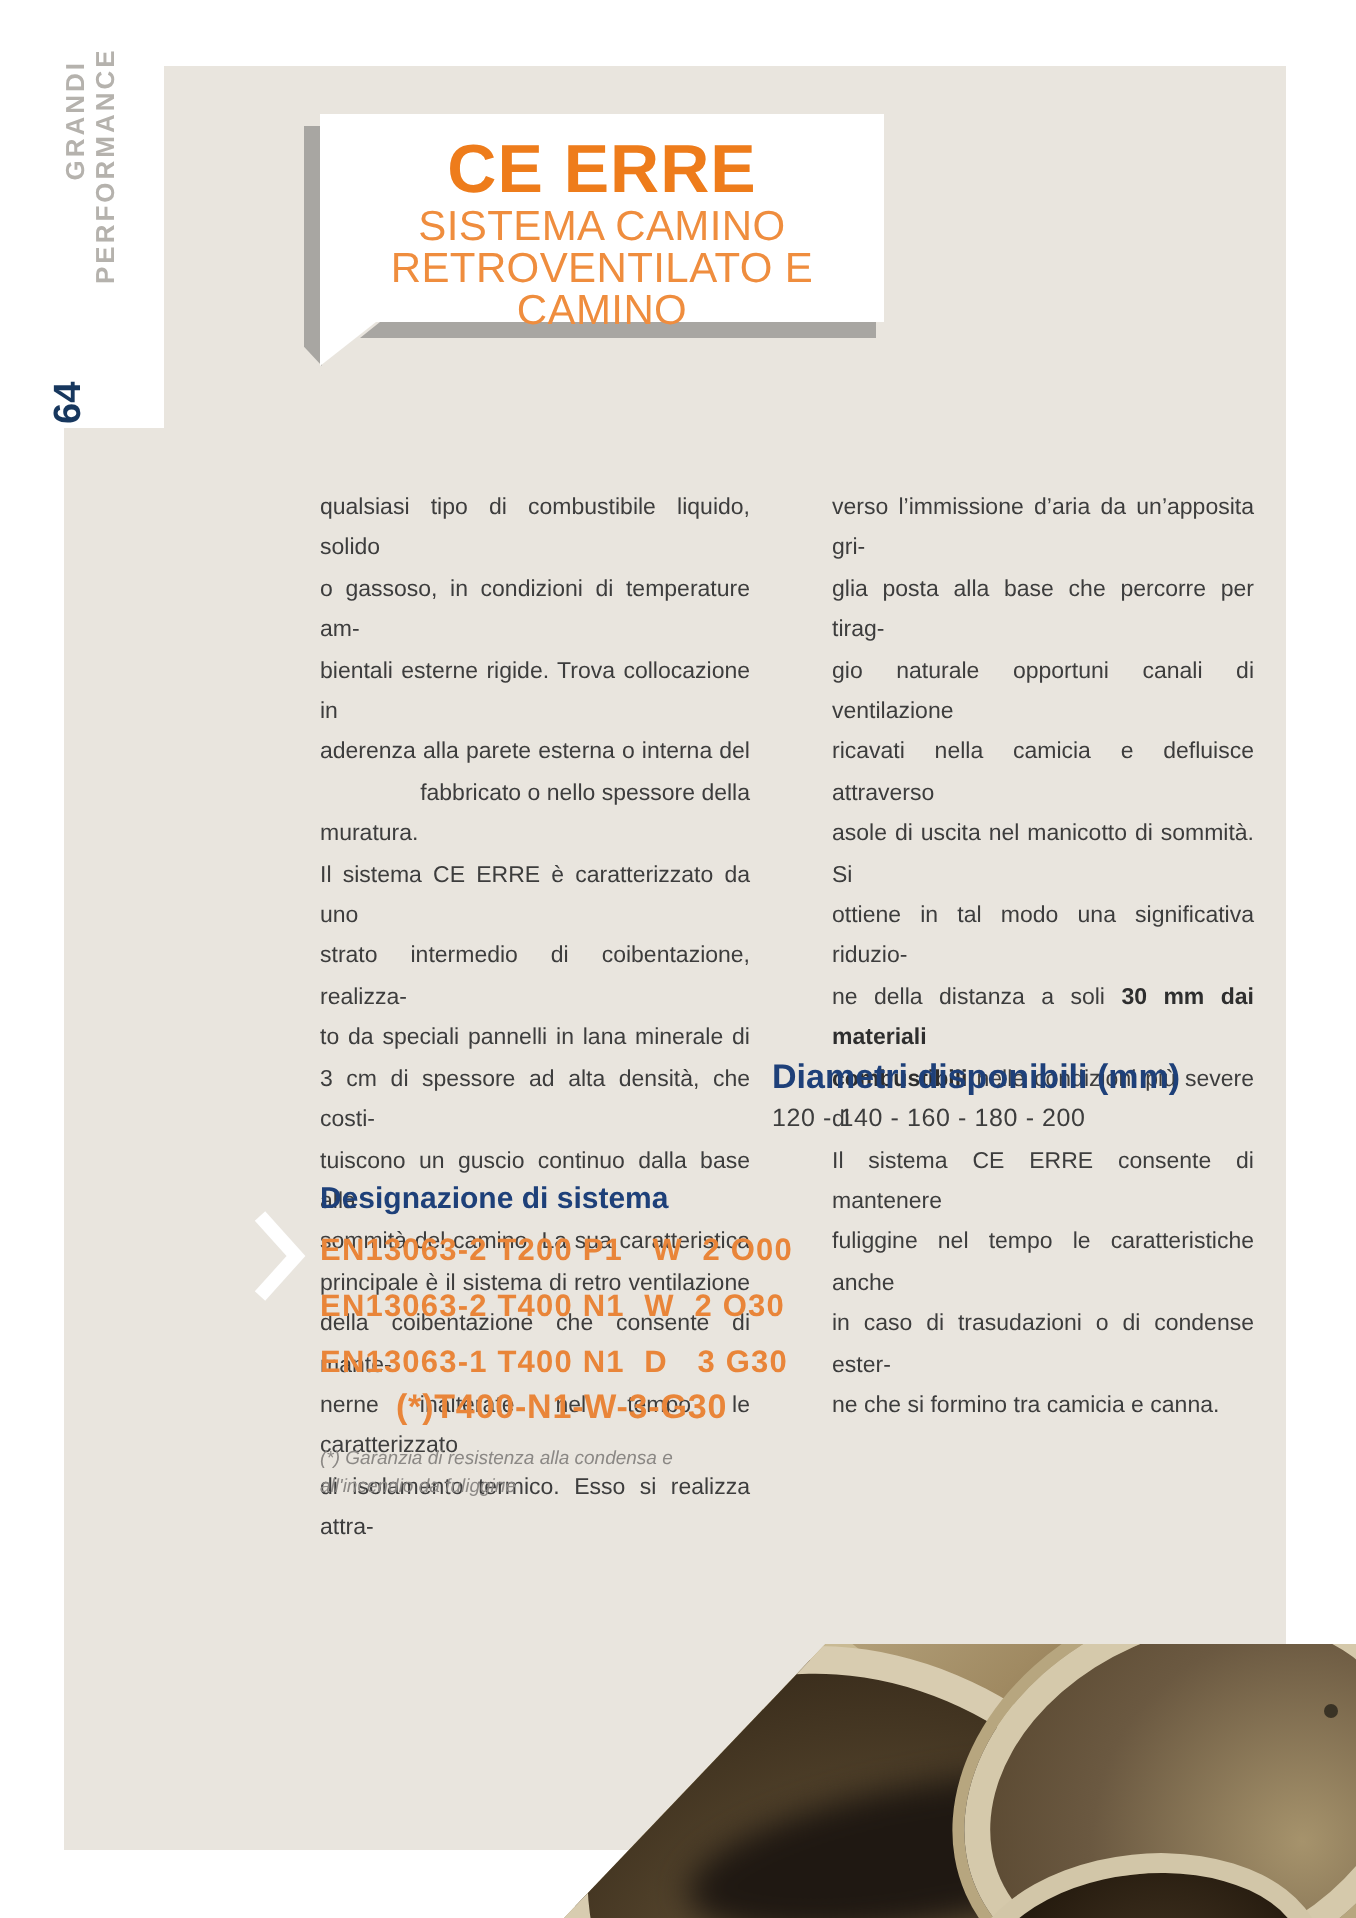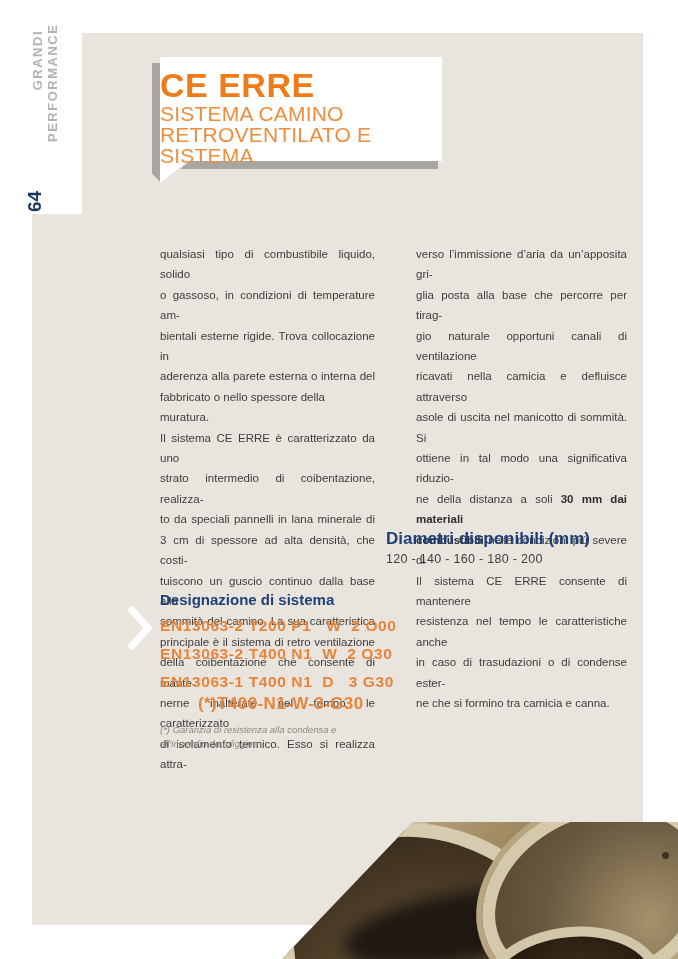--- a/index.html
+++ b/index.html
@@ -19,30 +19,30 @@
       transform:rotate(-90deg);transform-origin:top left;
       font-weight:bold;font-size:19px;color:#17375e;}
 
   
   .hdr-shadow-left{position:absolute;left:152px;top:63px;width:9px;height:120px;background:#a8a6a2;
       clip-path:polygon(0 0,100% 0,100% 100%,0 92%);}
   .hdr-shadow-bottom{position:absolute;left:180px;top:161px;width:258px;height:8px;background:#a8a6a2;
       clip-path:polygon(10px 0,100% 0,100% 100%,0 100%);}
   .hdr-tail{position:absolute;left:160px;top:161px;width:0;height:0;
       border-top:22px solid #ffffff;border-right:28px solid transparent;}
-  .hdr-box{position:absolute;left:160px;top:57px;width:282px;height:104px;background:#ffffff;}
+  .hdr-box{position:absolute;left:160px;top:57px;width:282px;height:104px;background:#ffffff;text-align:center;}
   .hdr-title{margin-top:10px;font-size:34px;line-height:36px;font-weight:bold;color:#ee7c1b;letter-spacing:0.5px;}
   .hdr-sub{font-size:21px;line-height:21px;color:#ef8d3e;letter-spacing:0.2px;}
 
   
   .col{position:absolute;top:244px;color:#3d3d3d;font-size:11.5px;line-height:20.4px;}
   .col-left{left:160px;width:215px;}
   .col-right{left:386px;width:211px;margin-left:30px;}
   .text-line{text-align:justify;text-align-last:justify;}
-  .text-line.no-just{text-align:left;text-align-last:left;}
+  .text-line.no-just{text-align:right;text-align-last:left;}
   .text-line b{font-weight:bold;color:#2e2e2e;}
 
   .diam-head{position:absolute;left:386px;top:529px;font-size:17px;font-weight:bold;color:#1e4079;}
   .diam-values{position:absolute;left:386px;top:552px;font-size:12.5px;color:#3d3d3d;letter-spacing:0.3px;}
 
   .desig-head{position:absolute;left:160px;top:591px;font-size:15px;font-weight:bold;color:#1e4079;text-align:center;}
   .codes{position:absolute;left:160px;top:612px;font-size:15.5px;font-weight:bold;color:#e98539;
       line-height:28px;white-space:pre;letter-spacing:0.6px;}
   .chevron{position:absolute;left:126px;top:604px;}
   .starred{position:absolute;left:198px;top:694px;font-size:17px;font-weight:bold;color:#e98539;letter-spacing:0.4px;}
@@ -87,21 +87,21 @@
     <div>PERFORMANCE</div>
   </div>
   <div class="page-num">64</div>
 
   <div class="hdr-shadow-left"></div>
   <div class="hdr-shadow-bottom"></div>
   <div class="hdr-tail"></div>
   <div class="hdr-box">
     <div class="hdr-title">CE ERRE</div>
     <div class="hdr-sub">SISTEMA CAMINO</div>
-    <div class="hdr-sub">RETROVENTILATO E SISTEMA</div>
+    <div class="hdr-sub">RETROVENTILATO E CAMINO</div>
   </div>
 
   <div class="col col-left">
       <div class="text-line">qualsiasi tipo di combustibile liquido, solido</div>
       <div class="text-line">o gassoso, in condizioni di temperature am-</div>
       <div class="text-line">bientali esterne rigide. Trova collocazione in</div>
       <div class="text-line">aderenza alla parete esterna o interna del</div>
       <div class="text-line no-just">fabbricato o nello spessore della muratura.</div>
       <div class="text-line">Il sistema CE ERRE è caratterizzato da uno</div>
       <div class="text-line">strato intermedio di coibentazione, realizza-</div>
@@ -117,21 +117,21 @@
   <div class="col col-right">
       <div class="text-line">verso l’immissione d’aria da un’apposita gri-</div>
       <div class="text-line">glia posta alla base che percorre per tirag-</div>
       <div class="text-line">gio naturale opportuni canali di ventilazione</div>
       <div class="text-line">ricavati nella camicia e defluisce attraverso</div>
       <div class="text-line">asole di uscita nel manicotto di sommità. Si</div>
       <div class="text-line">ottiene in tal modo una significativa riduzio-</div>
       <div class="text-line"><span>ne della distanza a soli </span><b>30 mm dai materiali</b></div>
       <div class="text-line"><b>combustibili</b><span> nelle condizioni più severe di</span></div>
       <div class="text-line">Il sistema CE ERRE consente di mantenere</div>
-      <div class="text-line">resistenza nel tempo le caratteristiche anche</div>
+      <div class="text-line">fuliggine nel tempo le caratteristiche anche</div>
       <div class="text-line">in caso di trasudazioni o di condense ester-</div>
       <div class="text-line no-just">ne che si formino tra camicia e canna.</div>
     </div>
 
   <div class="diam-head">Diametri disponibili (mm)</div>
   <div class="diam-values">120 - 140 - 160 - 180 - 200</div>
 
   <svg class="chevron" width="28" height="48" viewBox="0 0 28 48">
     <polyline points="4,4 22,24 4,44" fill="none" stroke="#ffffff" stroke-width="7"></polyline>
   </svg>

